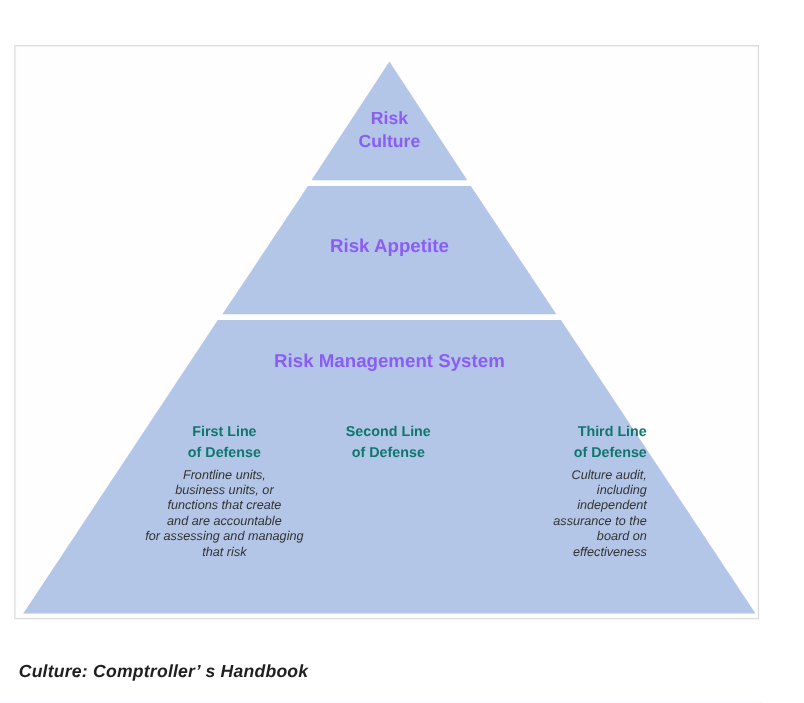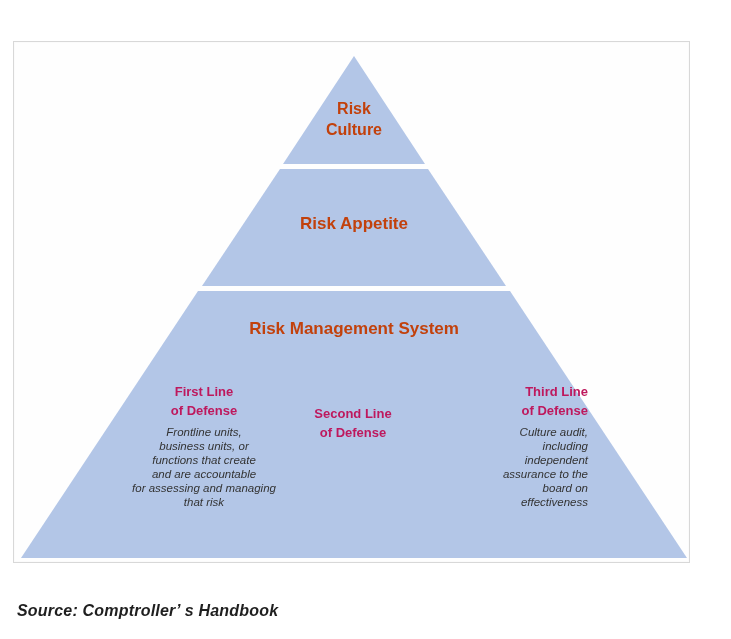--- a/index.html
+++ b/index.html
@@ -37,21 +37,21 @@
     background: #b3c6e7;
   }
   .level-1 { clip-path: polygon(340px 14px, 411px 122px, 269px 122px); }
   .level-2 { clip-path: polygon(266px 127px, 414px 127px, 492px 244px, 188px 244px); }
   .level-3 { clip-path: polygon(184px 249px, 496px 249px, 673px 516px, 7px 516px); }
 
   .level-label {
     position: absolute;
     text-align: center;
     font-weight: bold;
-    color: #c2410c;
+    color: #8b5cf6;
   }
   .label-1 {
     left: 300px; top: 56px; width: 80px;
     font-size: 16px; line-height: 21px;
   }
   .label-2 {
     left: 240px; top: 172px; width: 200px;
     font-size: 17px; line-height: 20px;
   }
   .label-3 {
@@ -62,26 +62,26 @@
   .defense-columns {
     position: absolute;
     left: 0; top: 340px; width: 675px;
   }
   .defense-col {
     position: absolute;
     width: 176px;
     text-align: center;
   }
   .col-1 { left: 102px; }
-  .col-2 { left: 251px; margin-top: 22px; }
+  .col-2 { left: 251px; }
   .col-3 { left: 398px; text-align: right; }
   .col-heading {
     font-size: 13px;
     font-weight: bold;
-    color: #be185d;
+    color: #0f766e;
     line-height: 19px;
     white-space: pre-line;
   }
   .col-body {
     margin-top: 5px;
     font-size: 11.5px;
     color: #333333;
     line-height: 14px;
     white-space: pre-line;
     font-style: italic;
@@ -142,15 +142,15 @@
 independent
 assurance to the
 board on
 effectiveness</div>
         </div>
 
       </div>
     </div>
   </div>
 
-  <div class="source-caption">Source: Comptroller’ s Handbook</div>
+  <div class="source-caption">Culture: Comptroller’ s Handbook</div>
 
 </div>
 
 </body></html>

